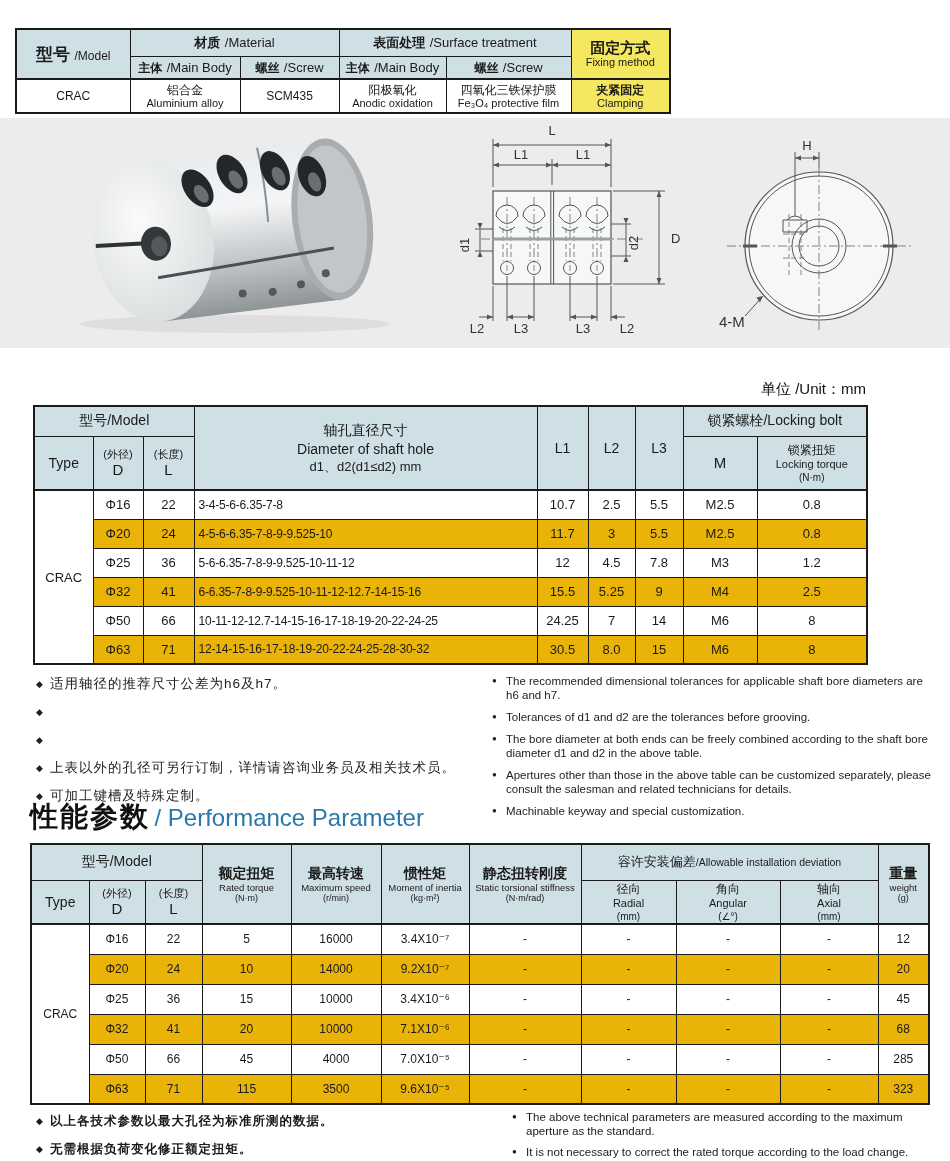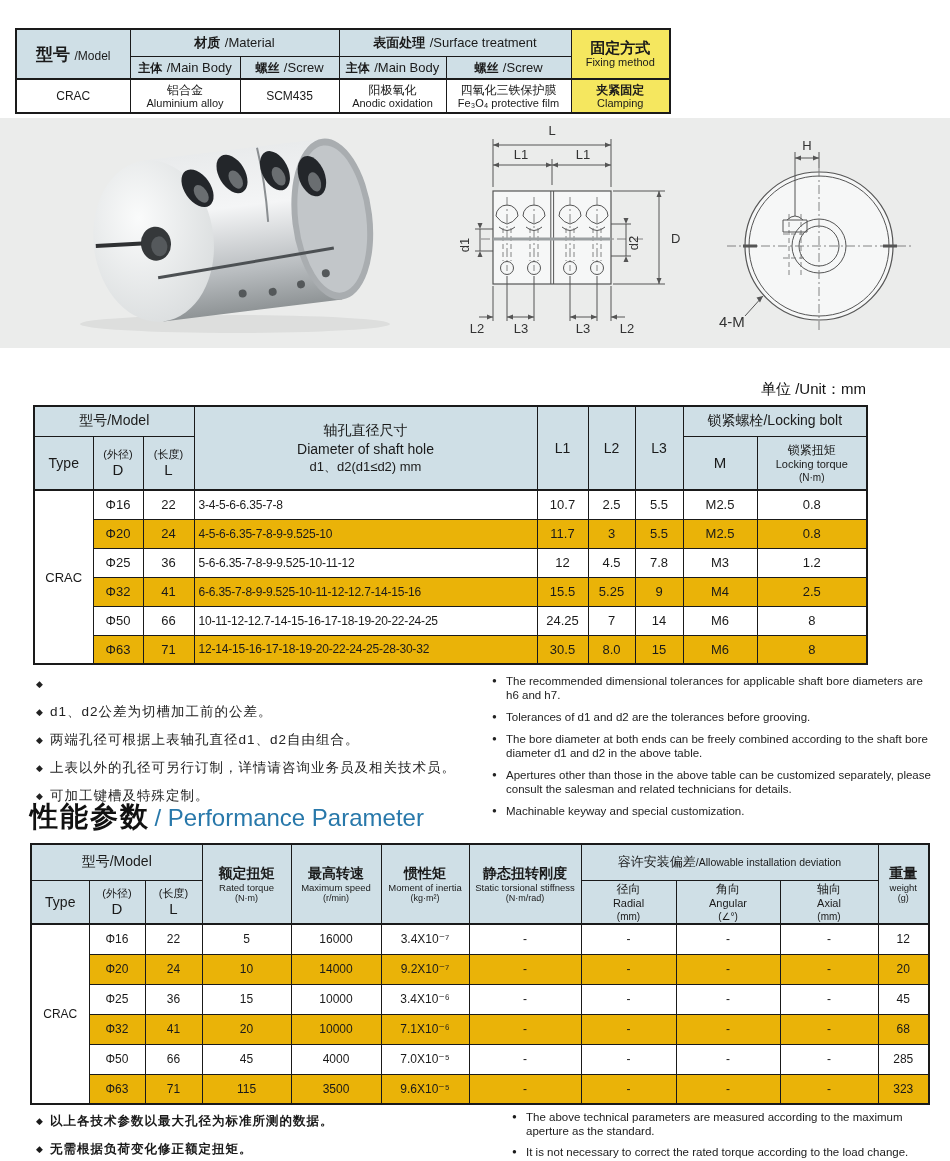--- a/index.html
+++ b/index.html
@@ -412,28 +412,27 @@
           <td>15</td>
           <td>M6</td>
           <td>8</td>
         </tr>
       </tbody>
   </table>
 
   <ul class="notes notes-zh abs" style="left:36px;top:674px;width:452px">
       <li>
         <span class="blt">◆</span>
+        <span class="txt">适用轴径的推荐尺寸公差为h6及h7。</span>
       </li>
       <li>
         <span class="blt">◆</span>
-        <span class="txt">d1、d2公差为切槽加工前的公差。</span>
       </li>
       <li>
         <span class="blt">◆</span>
-        <span class="txt">两端孔径可根据上表轴孔直径d1、d2自由组合。</span>
       </li>
       <li>
         <span class="blt">◆</span>
         <span class="txt">上表以外的孔径可另行订制，详情请咨询业务员及相关技术员。</span>
       </li>
       <li>
         <span class="blt">◆</span>
         <span class="txt">可加工键槽及特殊定制。</span>
       </li>
     </ul>

